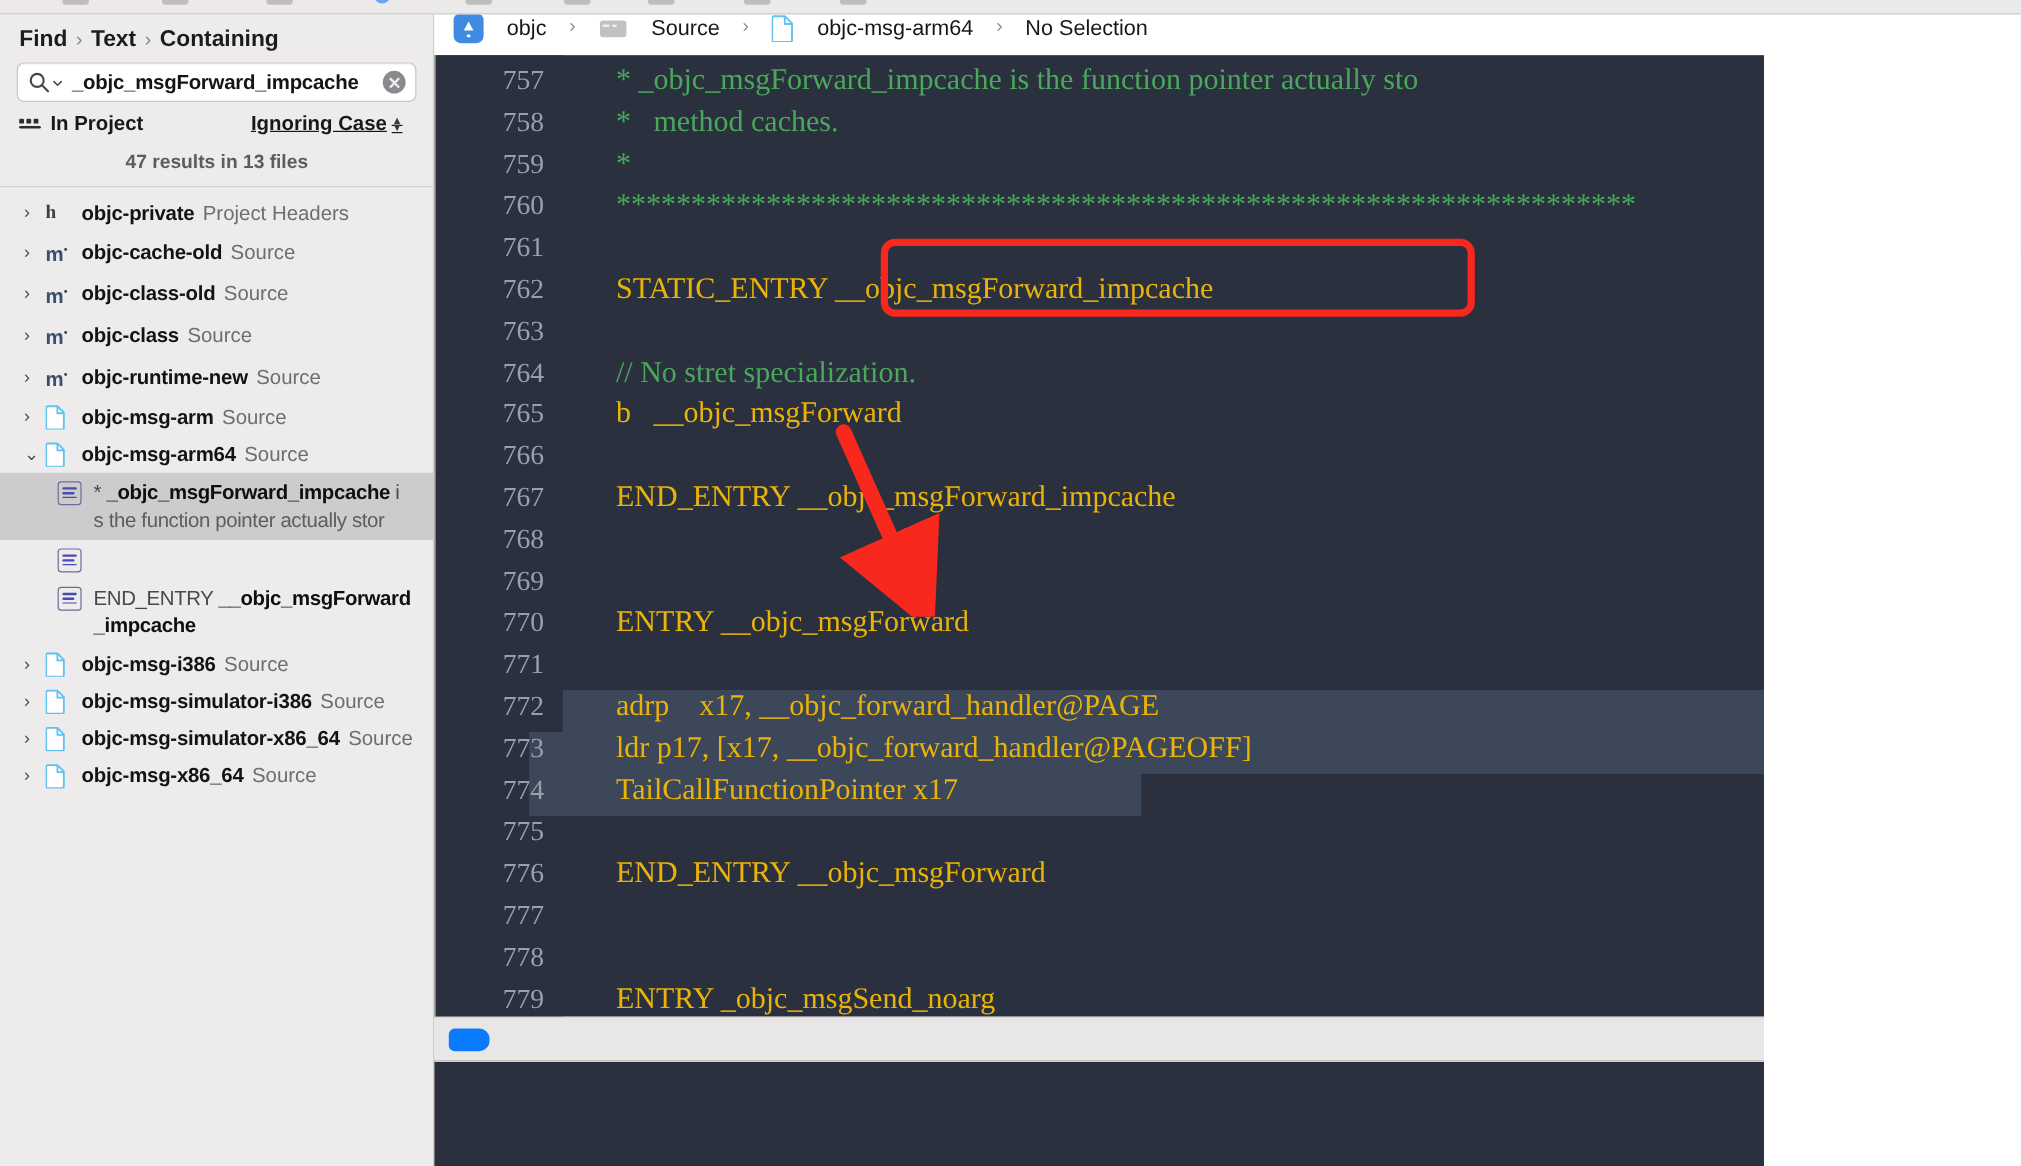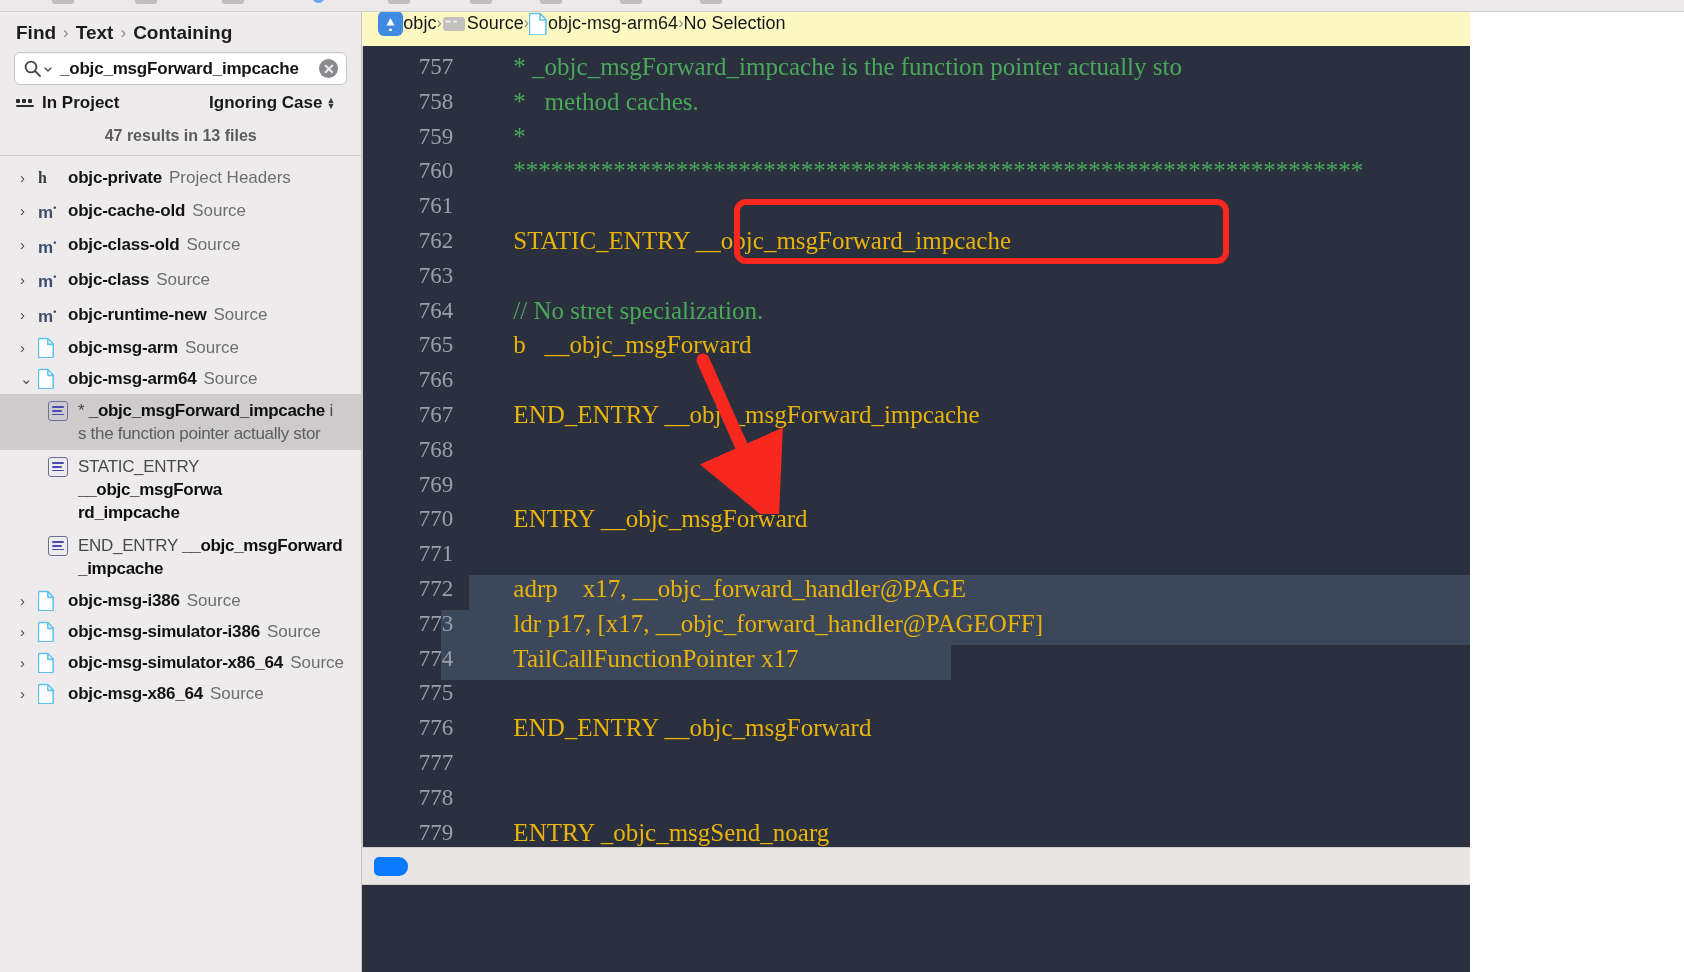--- a/index.html
+++ b/index.html
@@ -75,21 +75,21 @@
   .scope-row {
     display: flex; align-items: center; justify-content: space-between;
     padding: 8px 26px 6px 16px;
     font-size: 17px; font-weight: 600; color: #18181a;
   }
   .scope-left { display: flex; align-items: center; gap: 8px; }
   .scope-icon { display: flex; flex-direction: column; gap: 2px; }
   .scope-icon .bar { display: flex; gap: 2px; }
   .scope-icon .bar i { width: 4px; height: 4px; background: #2c2c2e; border-radius: 1px; display: block; }
   .scope-icon .line { width: 18px; height: 2px; background: #2c2c2e; border-radius: 1px; }
-  .scope-right { display: flex; align-items: center; gap: 4px; font-weight: 600; }
+  .scope-right { display: flex; align-items: center; gap: 4px; font-weight: 600; text-decoration: underline; }
   .stepper { display: flex; flex-direction: column; line-height: 6px; font-size: 9px; color: #39393b; }
 
   .results-count {
     text-align: center;
     font-size: 16px; font-weight: 600; color: #5c5c5e;
     padding: 8px 0 10px 0;
   }
   .nav-divider { height: 1px; background: #d4d1d2; }
 
   .tree { flex: 1; overflow: hidden; padding-top: 6px; }
@@ -137,24 +137,24 @@
 
   
   .editor-pane {
     position: relative;
     width: 1269px; height: 972px;
     background: #e9e7e6;
     display: flex; flex-direction: column;
   }
   .ed-breadcrumb {
     height: 46px;
-    display: flex; align-items: center; gap: 0;
+    display: flex; align-items: center; gap: 19px;
     padding: 0 14px 0 16px;
     font-size: 18px; color: #17171a; font-weight: 500;
-    background: #fef9c3;
+    background: #ffffff;
   }
   .ed-breadcrumb .chev { color: #8c8c90; font-size: 16px; }
   .bc-proj {
     width: 25px; height: 25px; border-radius: 6px;
     background: #3f8ae3;
     display: flex; align-items: center; justify-content: center;
   }
   .bc-folder { width: 25px; height: 19px; position: relative; }
   .bc-doc { width: 19px; height: 23px; }
 
@@ -381,21 +381,20 @@
           <span class="match-text">* <b>_objc_msgForward_impcache</b> i<br><span class="match-sub">s the function pointer actually stor</span></span>
         </div>
         <div class="match-row">
           <span class="match-icon">
             <span class="text-icon">
               <i></i>
               <i></i>
               <i></i>
             </span>
           </span>
-          <span class="match-text">STATIC_ENTRY <b>__objc_msgForwa</b><br><span class=""><b>rd_impcache</b></span></span>
         </div>
         <div class="match-row">
           <span class="match-icon">
             <span class="text-icon">
               <i></i>
               <i></i>
               <i></i>
             </span>
           </span>
           <span class="match-text">END_ENTRY <b>__objc_msgForward</b><br><span class=""><b>_impcache</b></span></span>

